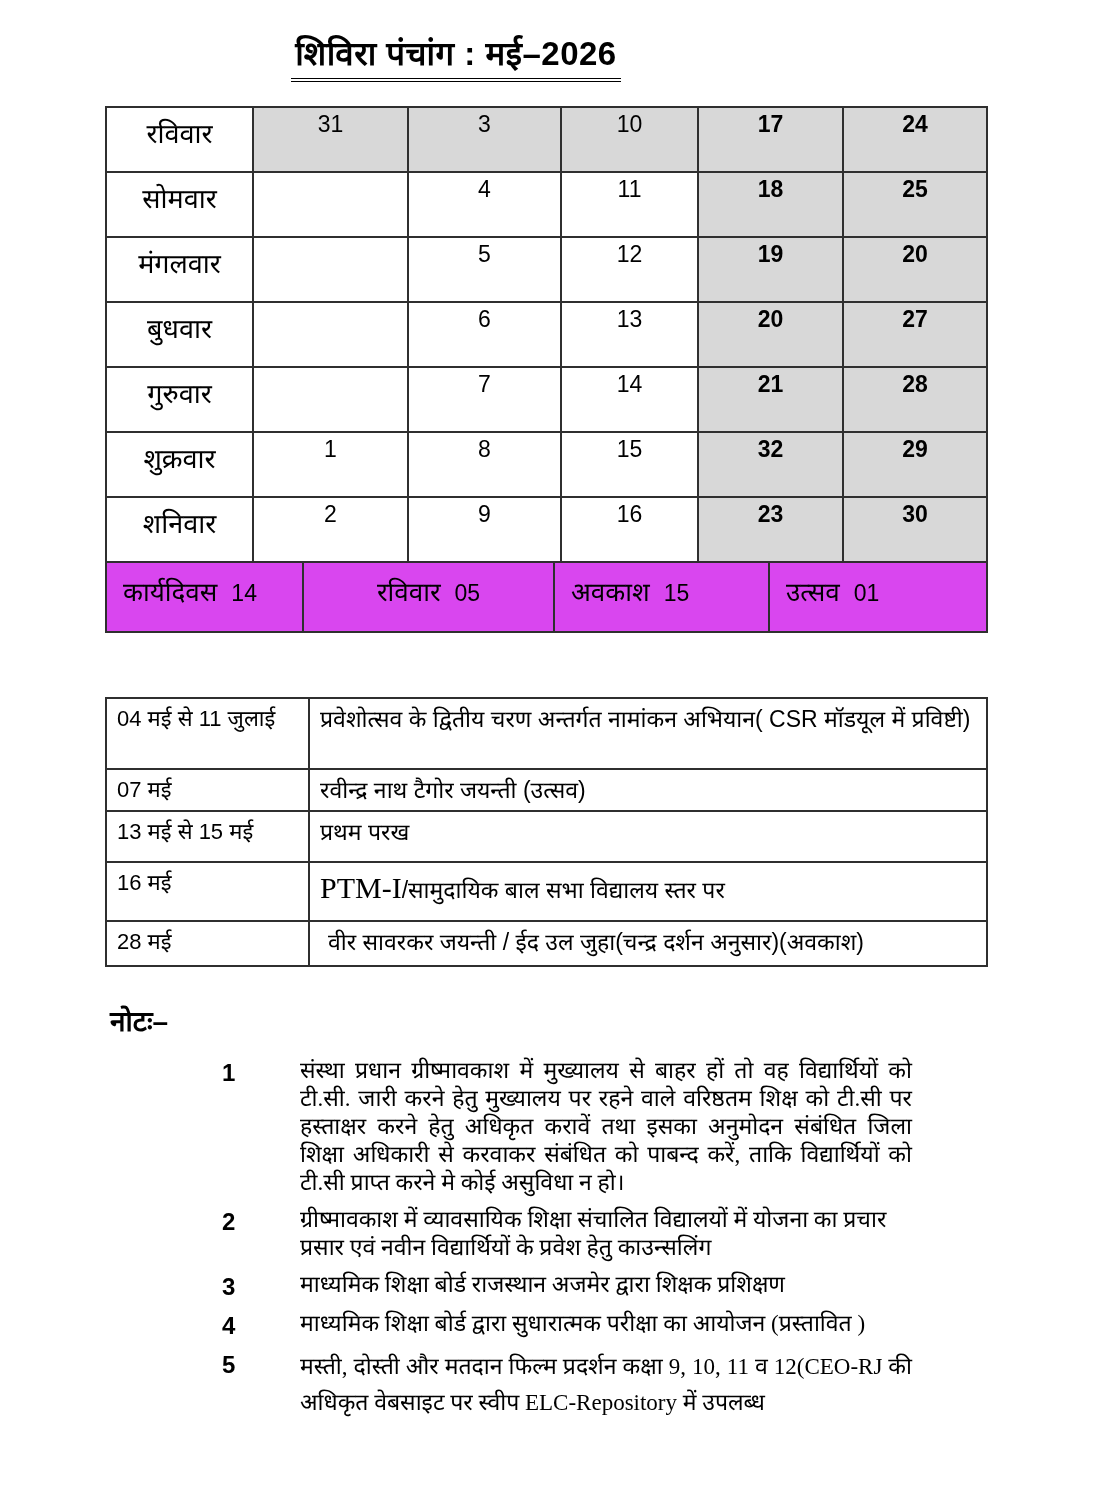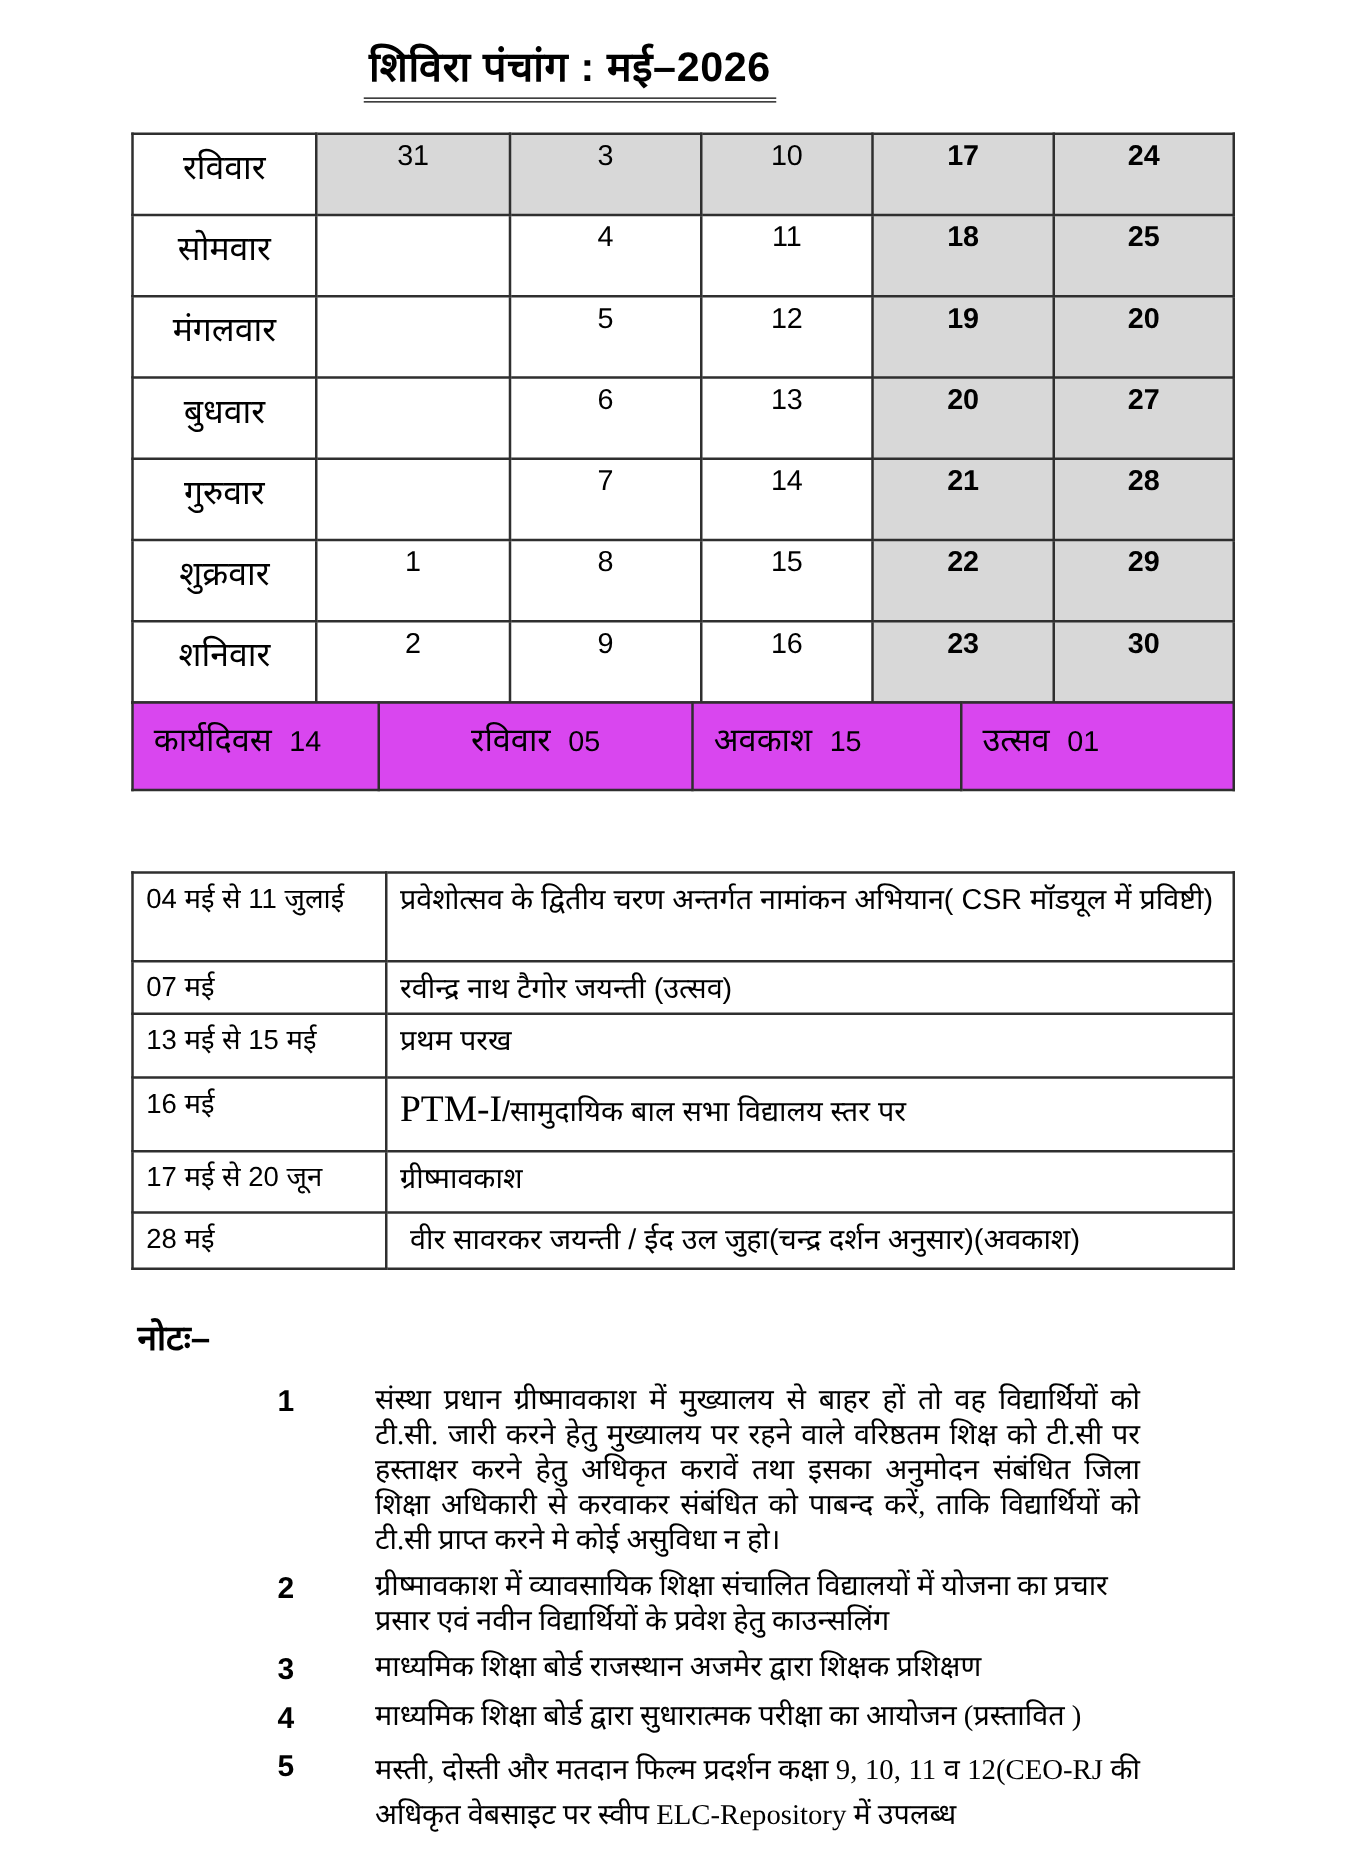--- a/index.html
+++ b/index.html
@@ -123,21 +123,21 @@
       <td class="num">7</td>
       <td class="num">14</td>
       <td class="num shaded bold">21</td>
       <td class="num shaded bold">28</td>
     </tr>
     <tr>
       <td class="day">शुक्रवार</td>
       <td class="num">1</td>
       <td class="num">8</td>
       <td class="num">15</td>
-      <td class="num shaded bold">22</td>
+      <td class="num shaded bold">32</td>
       <td class="num shaded bold">29</td>
     </tr>
     <tr>
       <td class="day">शनिवार</td>
       <td class="num">2</td>
       <td class="num">9</td>
       <td class="num">16</td>
       <td class="num shaded bold">23</td>
       <td class="num shaded bold">30</td>
     </tr>
@@ -184,24 +184,20 @@
       <td class="edesc">रवीन्द्र नाथ टैगोर जयन्ती (उत्सव)</td>
     </tr>
     <tr class="r4">
       <td class="edate">13 मई से 15 मई</td>
       <td class="edesc">प्रथम परख</td>
     </tr>
     <tr class="r5">
       <td class="edate">16 मई</td>
       <td class="edesc"><span class="ptm">PTM-I</span><span>/सामुदायिक बाल सभा विद्यालय स्तर पर</span></td>
     </tr>
-    <tr class="r6">
-      <td class="edate">17 मई से 20 जून</td>
-      <td class="edesc">ग्रीष्मावकाश</td>
-    </tr>
     <tr class="r7">
       <td class="edate">28 मई</td>
       <td class="edesc indent1">वीर सावरकर जयन्ती / ईद उल जुहा(चन्द्र दर्शन अनुसार)(अवकाश)</td>
     </tr>
   </tbody>
     </table>
 
   <div class="notes-heading">नोटः–</div>
 
   <div class="note" style="margin-top:18px;">

